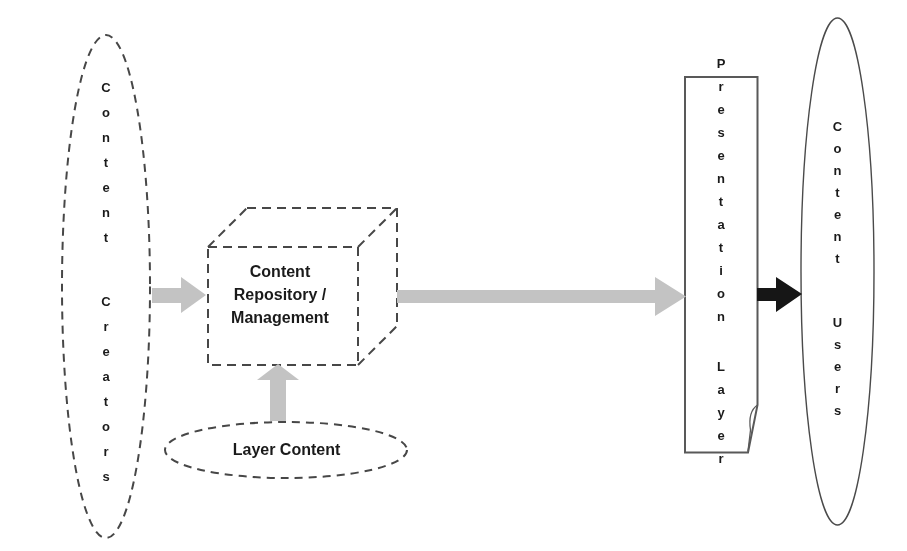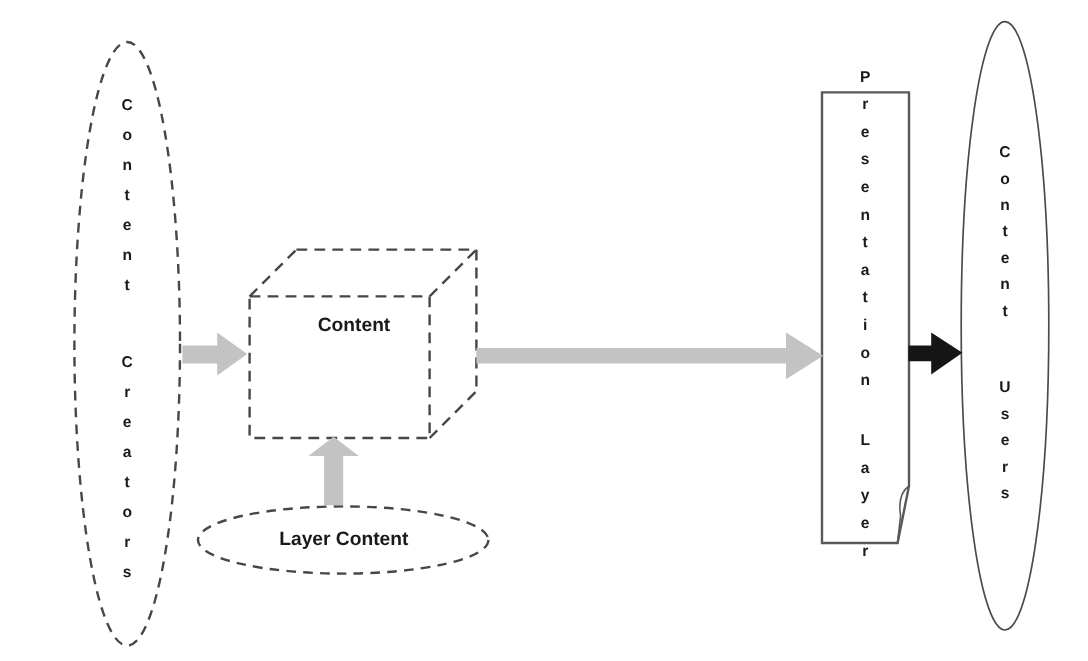--- a/index.html
+++ b/index.html
@@ -23,21 +23,21 @@
     text-orientation:upright;
     font-size:13px;
     font-weight:700;
     color:#1a1a1a;
     white-space:pre;
   }
   .vtext-creators{letter-spacing:10px;word-spacing:14px;}
   .vtext-presentation{letter-spacing:8px;word-spacing:4px;}
   .vtext-users{letter-spacing:7px;word-spacing:20px;}
   .cube-label{
-    left:220px;top:260px;width:150px;
+    left:205px;top:260px;width:150px;
     font-size:16px;line-height:23px;
     display:block;
   }
   .extant-label{
     left:165px;top:422px;width:243px;height:56px;
     font-size:16px;
   }
   .creators-box{left:62px;top:35px;width:88px;height:503px;}
   .presentation-box{left:685px;top:77px;width:72px;height:376px;}
   .users-box{left:801px;top:18px;width:73px;height:507px;}
@@ -74,20 +74,22 @@
     <polygon points="397,290 655,290 655,277 686,296.5 655,316 655,303 397,303" fill="#c3c3c3"></polygon>
     <polygon points="757,288 776,288 776,277 802,294 776,312 776,301 757,301" fill="#161616"></polygon>
   </svg>
 
   <div class="label creators-box">
     <span class="vtext vtext-creators">Content Creators</span>
   </div>
 
   <div class="label cube-label">
     <div>Content</div>
+    <div>Repository /</div>
+    <div>Management</div>
   </div>
 
   <div class="label extant-label">
     <span>Layer Content</span>
   </div>
 
   <div class="label presentation-box">
     <span class="vtext vtext-presentation">Presentation Layer</span>
   </div>
 

